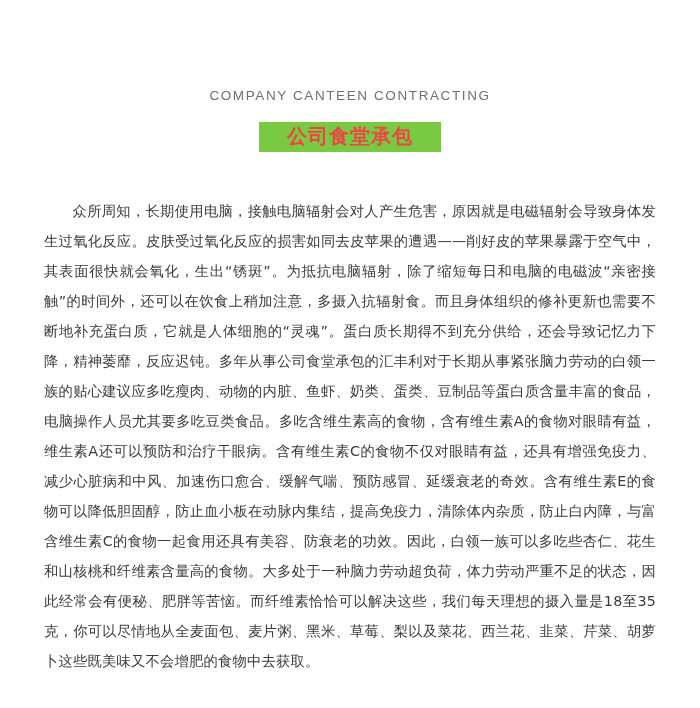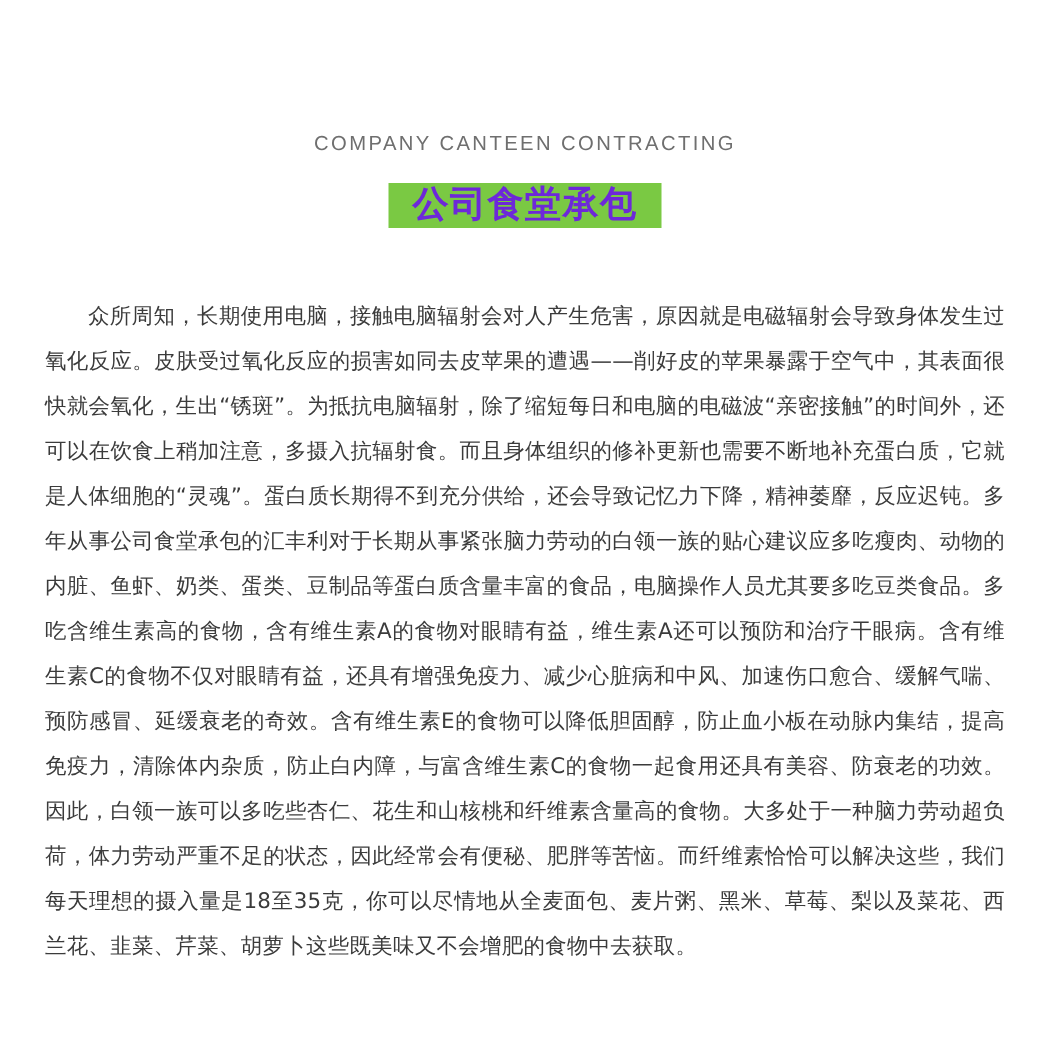--- a/index.html
+++ b/index.html
@@ -47,39 +47,39 @@
     height: 30px;
     background: #7ac943;
     top: 8px;
     left: 50%;
     margin-left: -91px;
     z-index: 1;
   }
   .title-text {
     position: relative;
     z-index: 2;
-    font-size: 24px;
+    font-size: 20px;
     font-weight: bold;
-    color: #6d28d9;
+    color: #ef4444;
     letter-spacing: 1px;
     font-family: "DejaVu Sans", "Liberation Sans", sans-serif;
     line-height: 44px;
   }
   .body-block {
     margin-top: 38px;
     font-size: 14.3px;
     line-height: 2.1;
     color: #3b3b3b;
     text-align: justify;
     text-justify: inter-ideograph;
     letter-spacing: 0.2px;
     font-family: "DejaVu Sans", "Liberation Sans", sans-serif;
   }
   .body-block p {
-    margin: 0;
+    margin: 14px;
     text-indent: 2em;
   }
 </style>
 </head>
 <body>
 
 <div class="page">
 
   <div class="header-block">
     <div class="eyebrow">COMPANY CANTEEN CONTRACTING</div>

